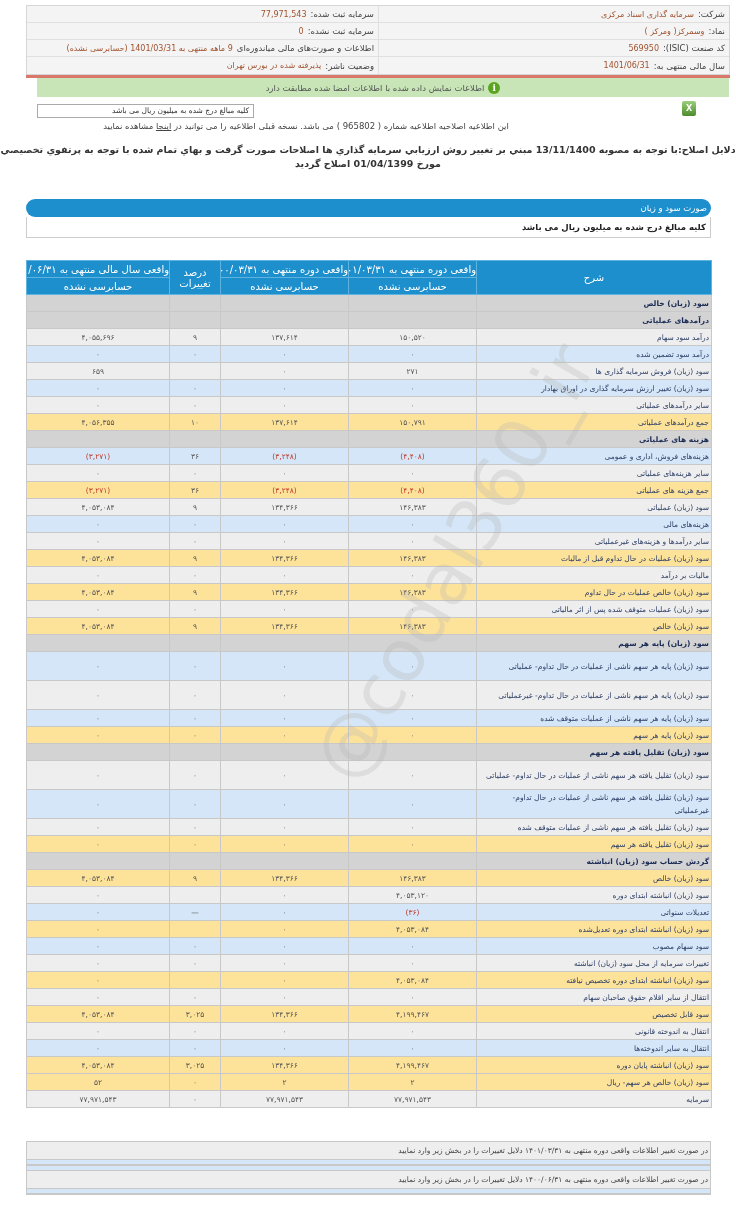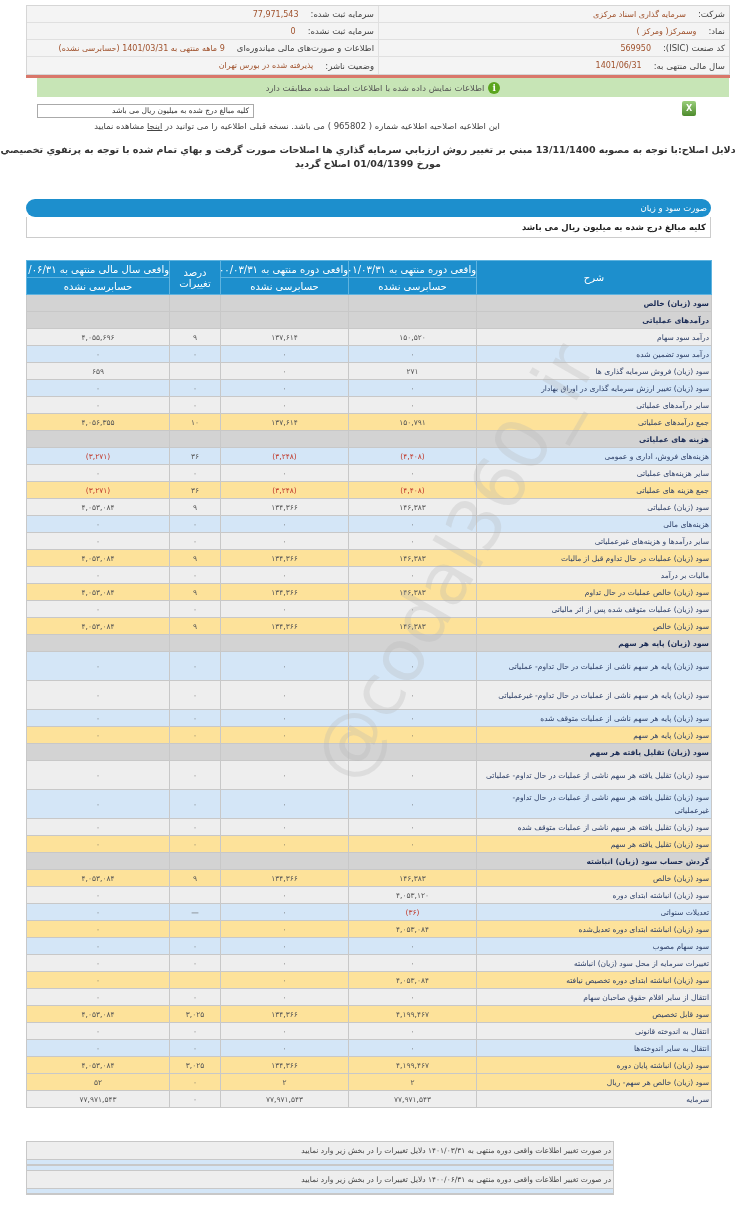--- a/index.html
+++ b/index.html
@@ -6,52 +6,52 @@
   html, body { width: 736px; height: 1217px; background: #fff; overflow: hidden; }
   body { font-family: "DejaVu Sans", sans-serif; font-size: 8px; color: #333; position: relative; }
 
   
   .info-box { position: absolute; left: 26px; top: 5px; width: 704px; height: 70px; border: 1px solid #d6d6d6; background: #f4f4f4; direction: rtl; }
   .info-row { display: flex; height: 17px; border-bottom: 1px solid #e0e0e0; align-items: center; }
   .info-row:last-child { border-bottom: none; }
   .info-cell { width: 50%; height: 100%; display: flex; align-items: center; padding-right: 4px; white-space: nowrap; }
   .info-cell:first-child { border-left: 1px solid #e0e0e0; }
   .info-label { color: #444; font-size: 8.5px; }
-  .info-val { color: #a0522d; font-size: 8px; margin-right: 12px; }
+  .info-val { color: #a0522d; font-size: 8px; margin-right: 4px; }
   .red-line { position: absolute; left: 26px; top: 75px; width: 704px; height: 3px; background: #d9776a; }
 
   .alert-ok { position: absolute; left: 37px; top: 78px; width: 692px; height: 19px; background: #c7e5b6; direction: rtl; display: flex; align-items: center; justify-content: center; color: #555; font-size: 8.5px; }
   .alert-ok .info-ico { width: 12px; height: 12px; border-radius: 50%; background: #5ba51e; color: #fff; font-size: 9px; font-weight: bold; display: inline-flex; align-items: center; justify-content: center; margin-left: 4px; font-family: "DejaVu Serif", serif; }
 
   .excel-icon { position: absolute; left: 682px; top: 101px; width: 14px; height: 15px; background: linear-gradient(#9bcf7c, #4d8b2c); border-radius: 2px; color: #fff; font-size: 8px; font-weight: bold; display: flex; align-items: center; justify-content: center; }
 
   .unit-select { position: absolute; left: 37px; top: 104px; width: 217px; height: 14px; border: 1px solid #aaa; background: #fff; direction: rtl; padding-right: 4px; font-size: 7.5px; line-height: 12px; color: #333; }
 
-  .correction-note { position: absolute; left: 5px; top: 121px; width: 584px; text-align: center; direction: rtl; font-size: 8.5px; color: #444; }
+  .correction-note { position: absolute; left: 14px; top: 121px; width: 584px; text-align: center; direction: rtl; font-size: 8.5px; color: #444; }
   .correction-note a { color: #444; text-decoration: underline; }
 
   .reason { position: absolute; left: 0; top: 143px; width: 736px; direction: rtl; text-align: center; font-size: 9.5px; font-weight: bold; color: #333; line-height: 14px; }
 
   .section-bar { position: absolute; left: 26px; top: 199px; width: 685px; height: 18px; background: #1d8fcd; color: #fff; direction: rtl; font-size: 8.5px; padding-right: 4px; line-height: 18px; border-radius: 9px; }
   .section-note { position: absolute; left: 26px; top: 217px; width: 685px; height: 21px; border: 1px solid #ccc; border-top: none; background: #fff; direction: rtl; font-size: 8.5px; font-weight: bold; padding-right: 4px; line-height: 20px; color: #222; }
 
   
   .main-table { position: absolute; left: 26px; top: 260px; width: 685px; border-collapse: collapse; direction: rtl; table-layout: fixed; }
   .main-table th { background: #1d8fcd; color: #fff; font-weight: normal; font-size: 10px; border: 1px solid #5fb3df; height: 17px; white-space: nowrap; overflow: hidden; }
   .main-table td { font-size: 7.5px; border: 1px solid #c8c8c8; height: 17px; text-align: center; color: #555; }
   .main-table td.desc { text-align: right; padding-right: 2px; color: #2c3e66; margin-top: 24px; }
   .main-table tr.hdr td { background: #d3d3d3; }
   .main-table tr.hdr td.desc { font-weight: bold; color: #1a2b55; }
   .main-table tr.w td { background: #eeeeee; }
   .main-table tr.b td { background: #d4e6f7; }
   .main-table tr.y td { background: #fde29a; }
   .main-table tr.tall td { height: 29px; line-height: 13px; }
   .neg { color: #c0392b !important; }
 
-  .footer-box { position: absolute; left: 26px; top: 1141px; width: 588px; border: 1px solid #c8c8c8; direction: rtl; }
+  .footer-box { position: absolute; left: 26px; top: 1141px; width: 685px; border: 1px solid #c8c8c8; direction: rtl; }
   .footer-row { height: 17px; background: #eeeeee; font-size: 7.5px; line-height: 17px; padding-right: 2px; color: #444; }
   .footer-sep { height: 6px; background: #d4e6f7; border-bottom: 1px solid #c8c8c8; border-top: 1px solid #c8c8c8; }
 
   .watermark { position: absolute; left: 210px; top: 520px; font-size: 72px; color: rgba(180,180,180,0.28); transform: rotate(-60deg); transform-origin: center; white-space: nowrap; pointer-events: none; font-family: "DejaVu Sans", sans-serif; }
 </style>
 </head>
 <body>
 
 <div class="info-box">
   <div class="info-row">

